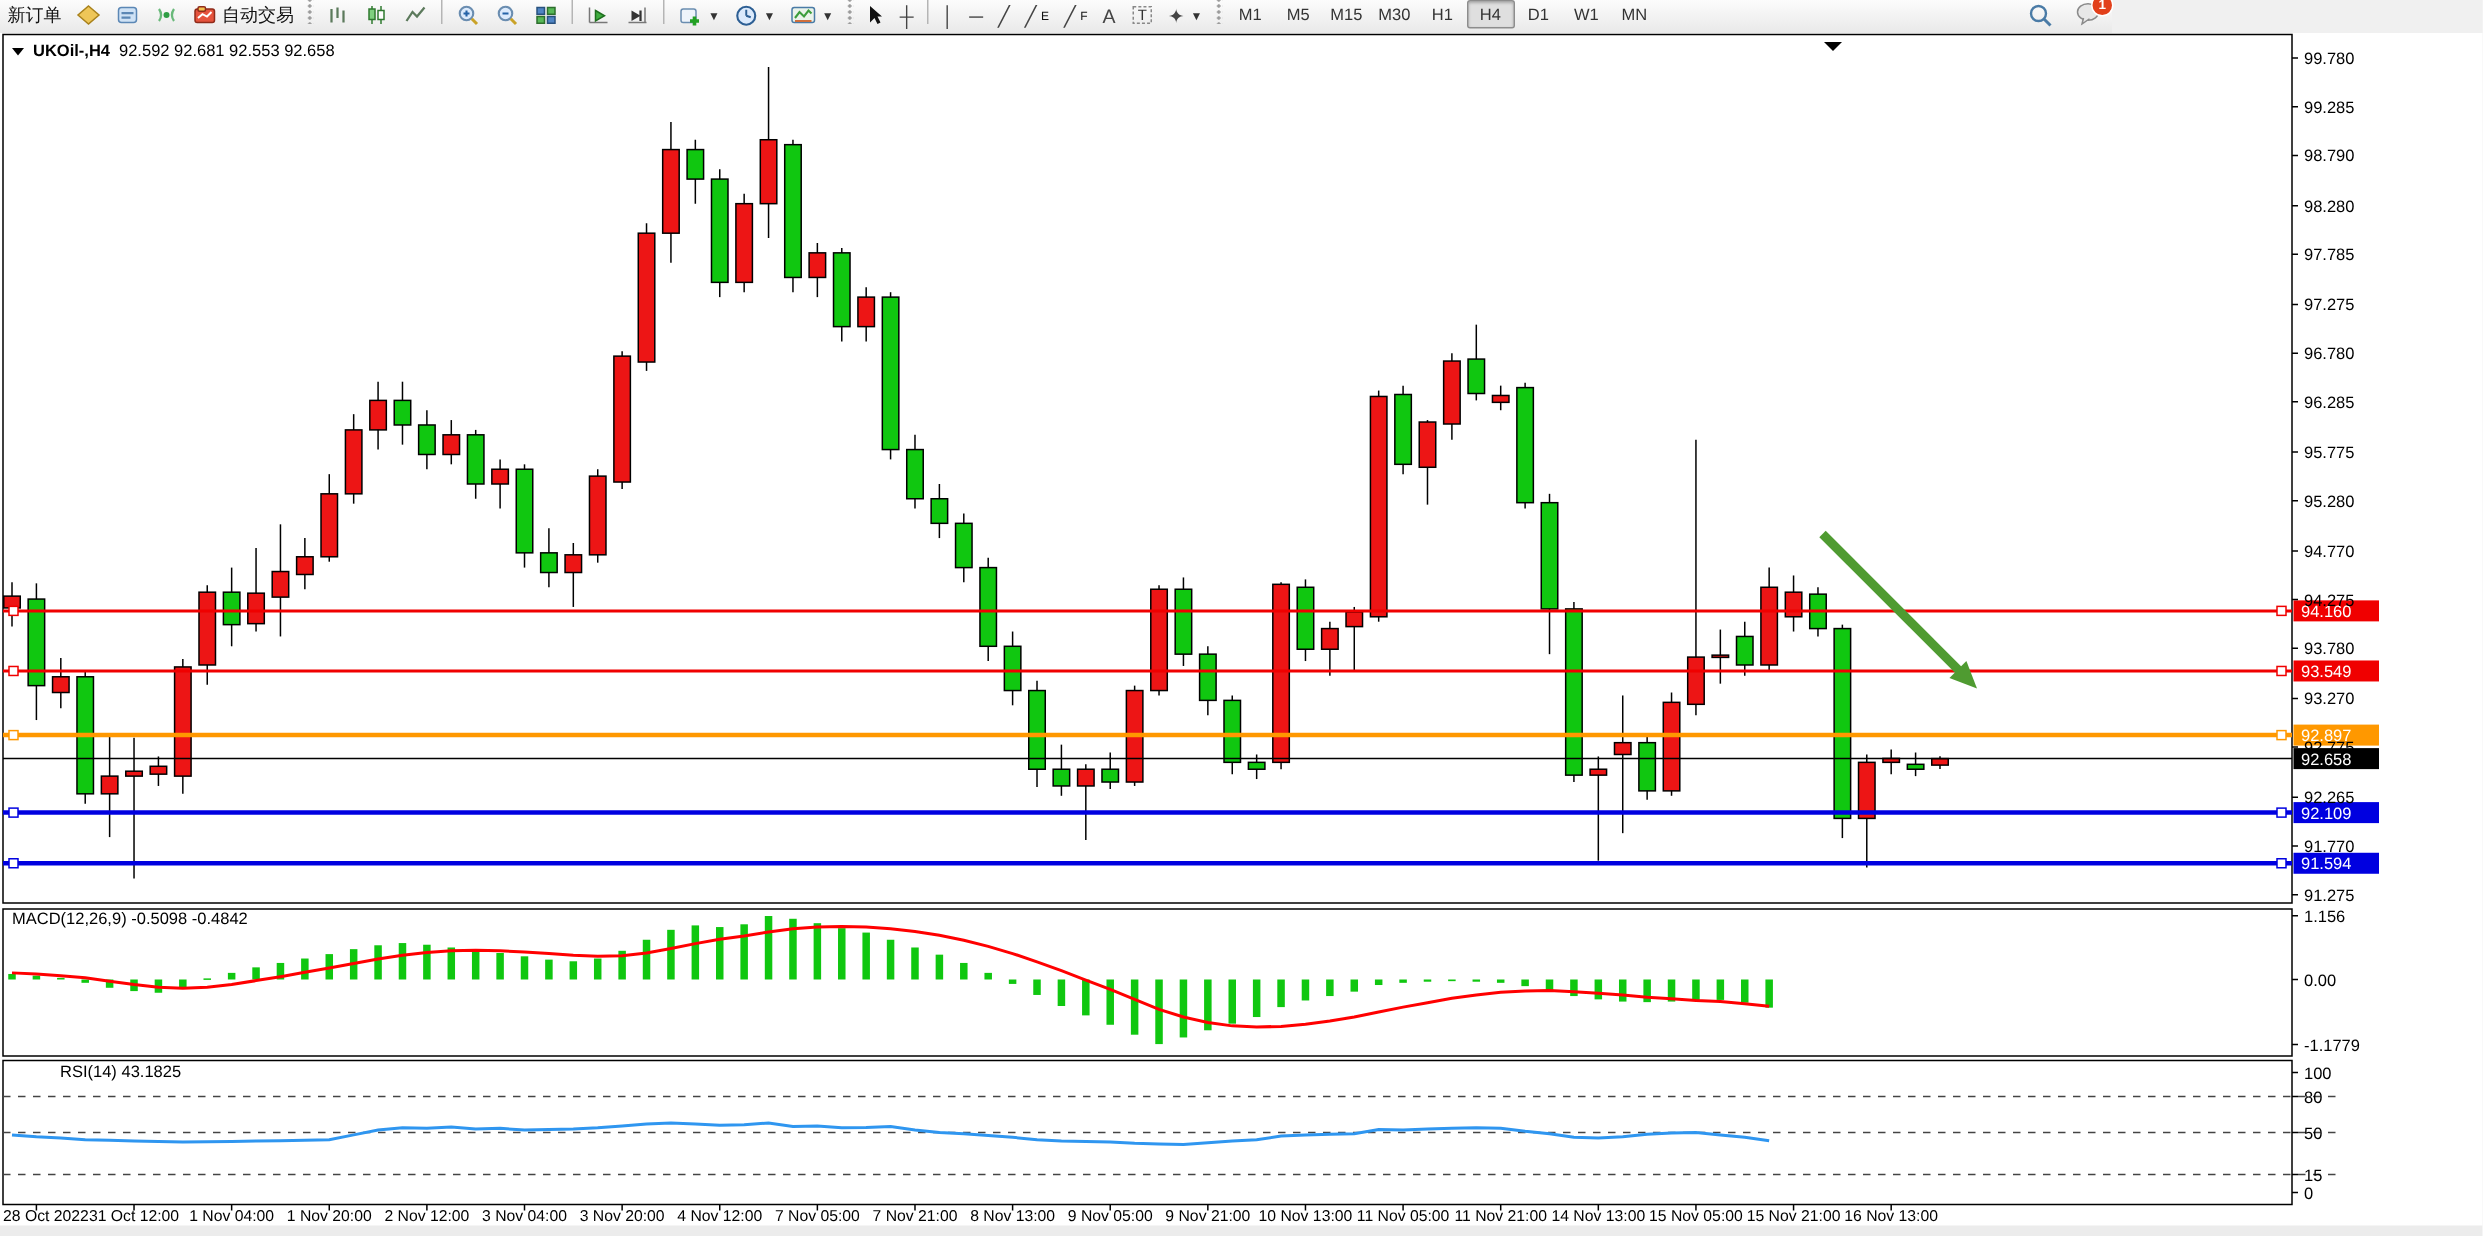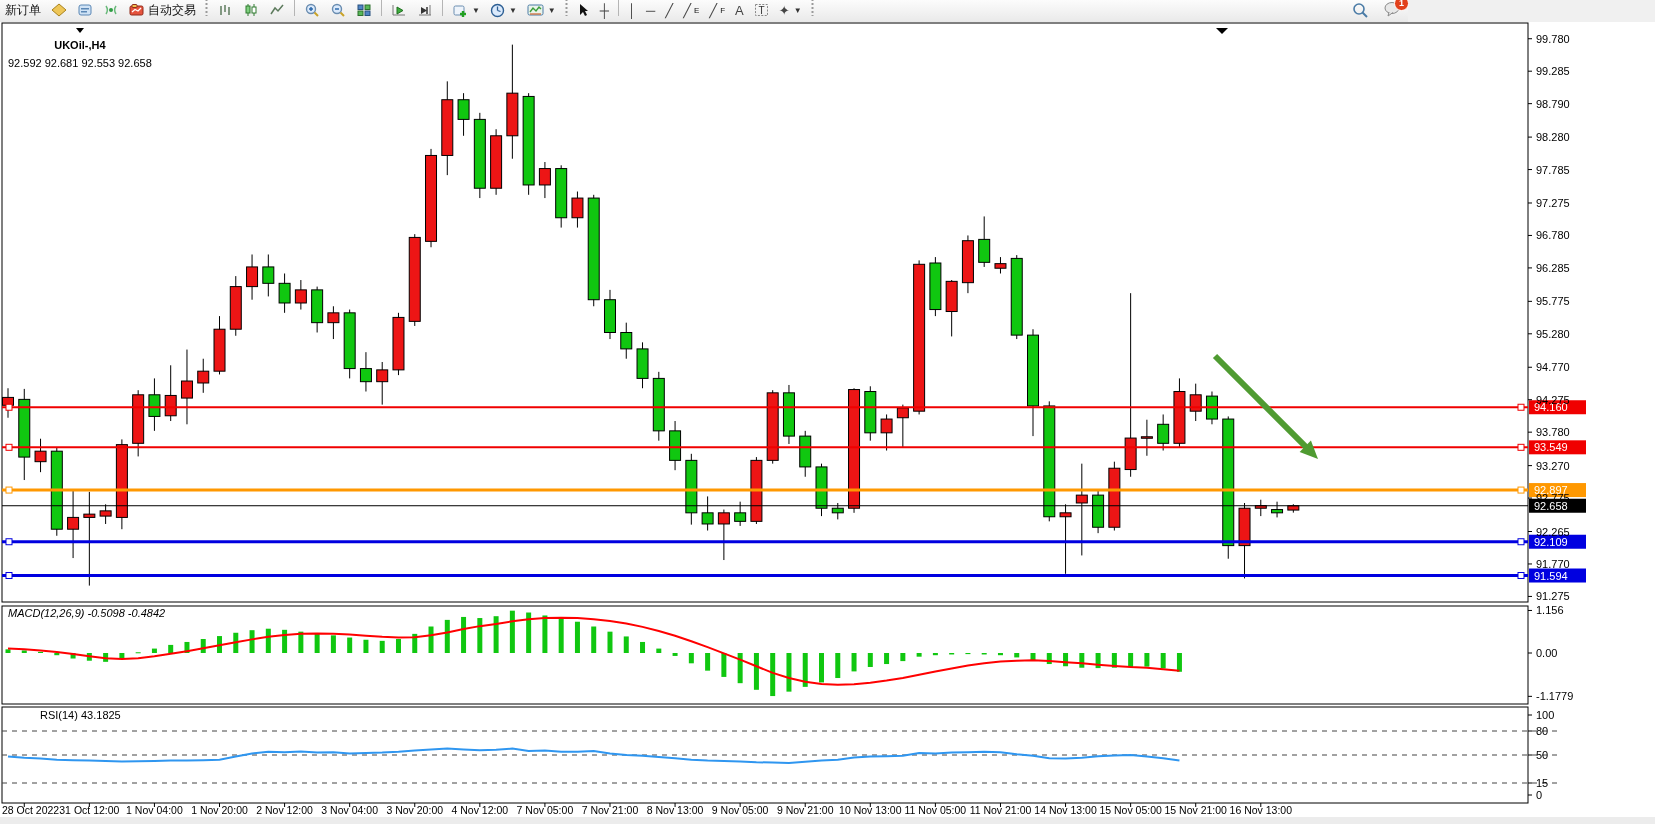--- a/index.html
+++ b/index.html
@@ -21,23 +21,23 @@
   .dd{font-size:8px;color:#333;margin-left:1px}
   .glyph{font-size:13px;color:#444;}
   #tb-right{margin-left:auto;display:flex;align-items:center;margin-right:6px;}
   #chat-wrap{position:relative;margin-left:10px;}
   #chat-badge{position:absolute;top:-5px;right:-7px;background:#e2401b;color:#fff;
     border-radius:50%;width:13px;height:13px;font-size:9px;line-height:13px;
     text-align:center;font-weight:bold;border:1px solid #fff;}
   
   #chart-wrap{position:absolute;left:0;top:22px;width:1655px;height:802px;background:#fff;}
   #chart-svg{position:absolute;left:0;top:0;}
-  .ovl{position:absolute;font-size:11px;color:#000;z-index:5;flex-direction:column;}
+  .ovl{position:absolute;font-size:11px;color:#000;z-index:5;}
   #chart-header{left:8px;top:6px;display:flex;align-items:center;gap:6px;}
-  #macd-label{left:8px;top:585px;font-style:italic;}
+  #macd-label{left:8px;top:585px;}
   #rsi-label{left:8px;top:687px;margin-left:32px;}
   .tri{width:0;height:0;border-left:4px solid transparent;border-right:4px solid transparent;
     border-top:5px solid #000;display:inline-block;}
 </style>
 </head>
 <body>
 
 <div id="toolbar">
   <div class="tbtn">
     <span>新订单</span>
@@ -193,20 +193,31 @@
     <svg width="15" height="14">
         <rect x="1.5" y="1.5" width="12" height="11" fill="none" stroke="#888" stroke-dasharray="2 1.4"></rect>
         <text x="7.5" y="10.5" text-anchor="middle" font-size="10" fill="#333" font-family="Liberation Sans,sans-serif">T</text>
       </svg>
   </div>
   <div class="tbtn">
     <span class="glyph">✦</span>
     <span class="dd">▼</span>
   </div>
   <div class="grip"></div>
+  <div id="tf-bar" style="display:flex;align-items:center;">
+      <div class="tfbtn">M1</div>
+      <div class="tfbtn">M5</div>
+      <div class="tfbtn">M15</div>
+      <div class="tfbtn">M30</div>
+      <div class="tfbtn">H1</div>
+      <div class="tfbtn active">H4</div>
+      <div class="tfbtn">D1</div>
+      <div class="tfbtn">W1</div>
+      <div class="tfbtn">MN</div>
+    </div>
   <div id="tb-right">
     <div class="tbtn">
       <svg width="17" height="16">
           <circle cx="7" cy="7" r="5" fill="none" stroke="#4a7ba6" stroke-width="1.6"></circle>
           <line x1="10.5" y1="10.5" x2="15" y2="15" stroke="#4a7ba6" stroke-width="2"></line>
         </svg>
     </div>
     <div id="chat-wrap">
       <svg width="18" height="16">
           <ellipse cx="8" cy="7" rx="7" ry="5.5" fill="#e8e8e8" stroke="#8a8a8a"></ellipse>

